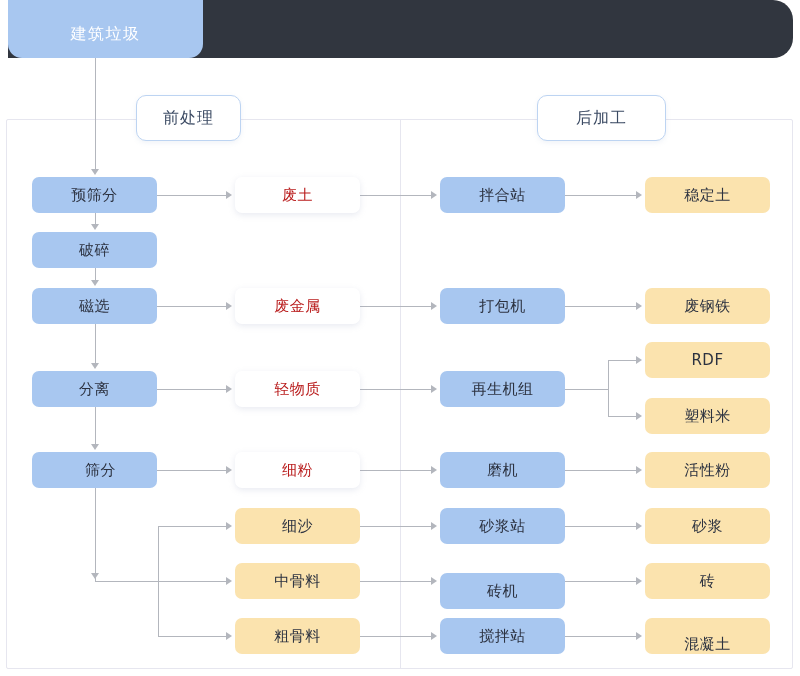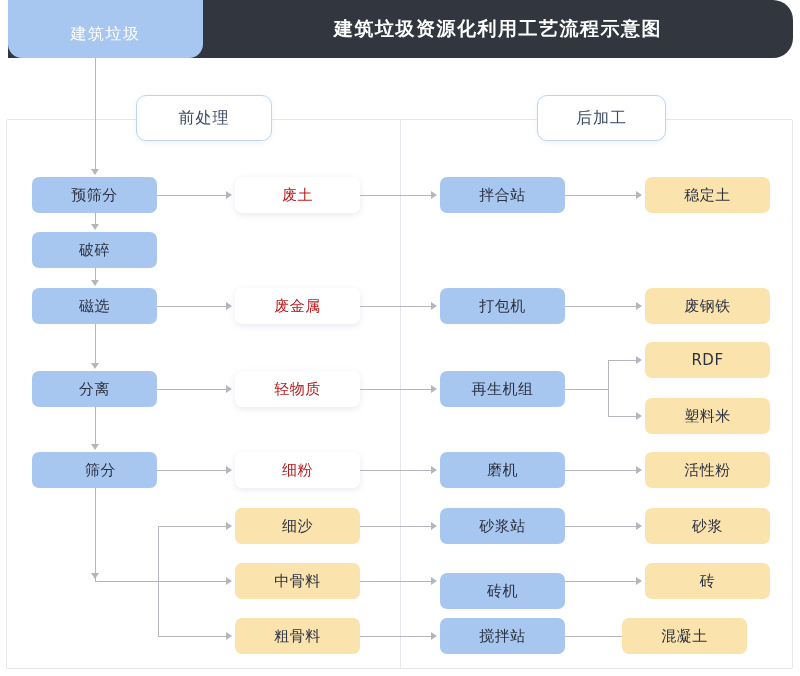--- a/index.html
+++ b/index.html
@@ -114,29 +114,28 @@
     border-left: 4px solid transparent;
     border-right: 4px solid transparent;
   }
 </style>
 </head>
 <body>
 
 <div id="stage">
 
   <div id="header-bar"></div>
-  <div id="header-title">建筑垃圾资源化利用工艺流程示意图</div>
   <div id="source-tab">
     <span id="source-tab-label">建筑垃圾</span>
   </div>
 
   <div id="panel"></div>
   <div class="panel-divider" style="left:400px;"></div>
 
-  <div class="section-chip" style="left:136px;top:95px;width:136px;">
+  <div class="section-chip" style="left:136px;top:95px;width:105px;">
     <span>前处理</span>
   </div>
   <div class="section-chip" style="left:537px;top:95px;width:129px;">
     <span>后加工</span>
   </div>
 
   <div class="vline" style="left:95px;top:58px;height:113px;"></div>
   <div class="arrow-d" style="left:91px;top:169px;"></div>
 
   <div class="vline" style="left:95px;top:213px;height:13px;"></div>
@@ -280,18 +279,18 @@
       </div>
       <div class="node orange" style="left: 645px; top: 452px; align-items: center;">
         <span>活性粉</span>
       </div>
       <div class="node orange" style="left: 645px; top: 508px;">
         <span>砂浆</span>
       </div>
       <div class="node orange" style="left: 645px; top: 563px;">
         <span>砖</span>
       </div>
-      <div class="node orange" style="left: 622px; top: 618px;">
+      <div class="node orange" style="left: 645px; top: 618px; align-items: flex-end;">
         <span>混凝土</span>
       </div>
     </div>
 
 </div>
 
 </body></html>

